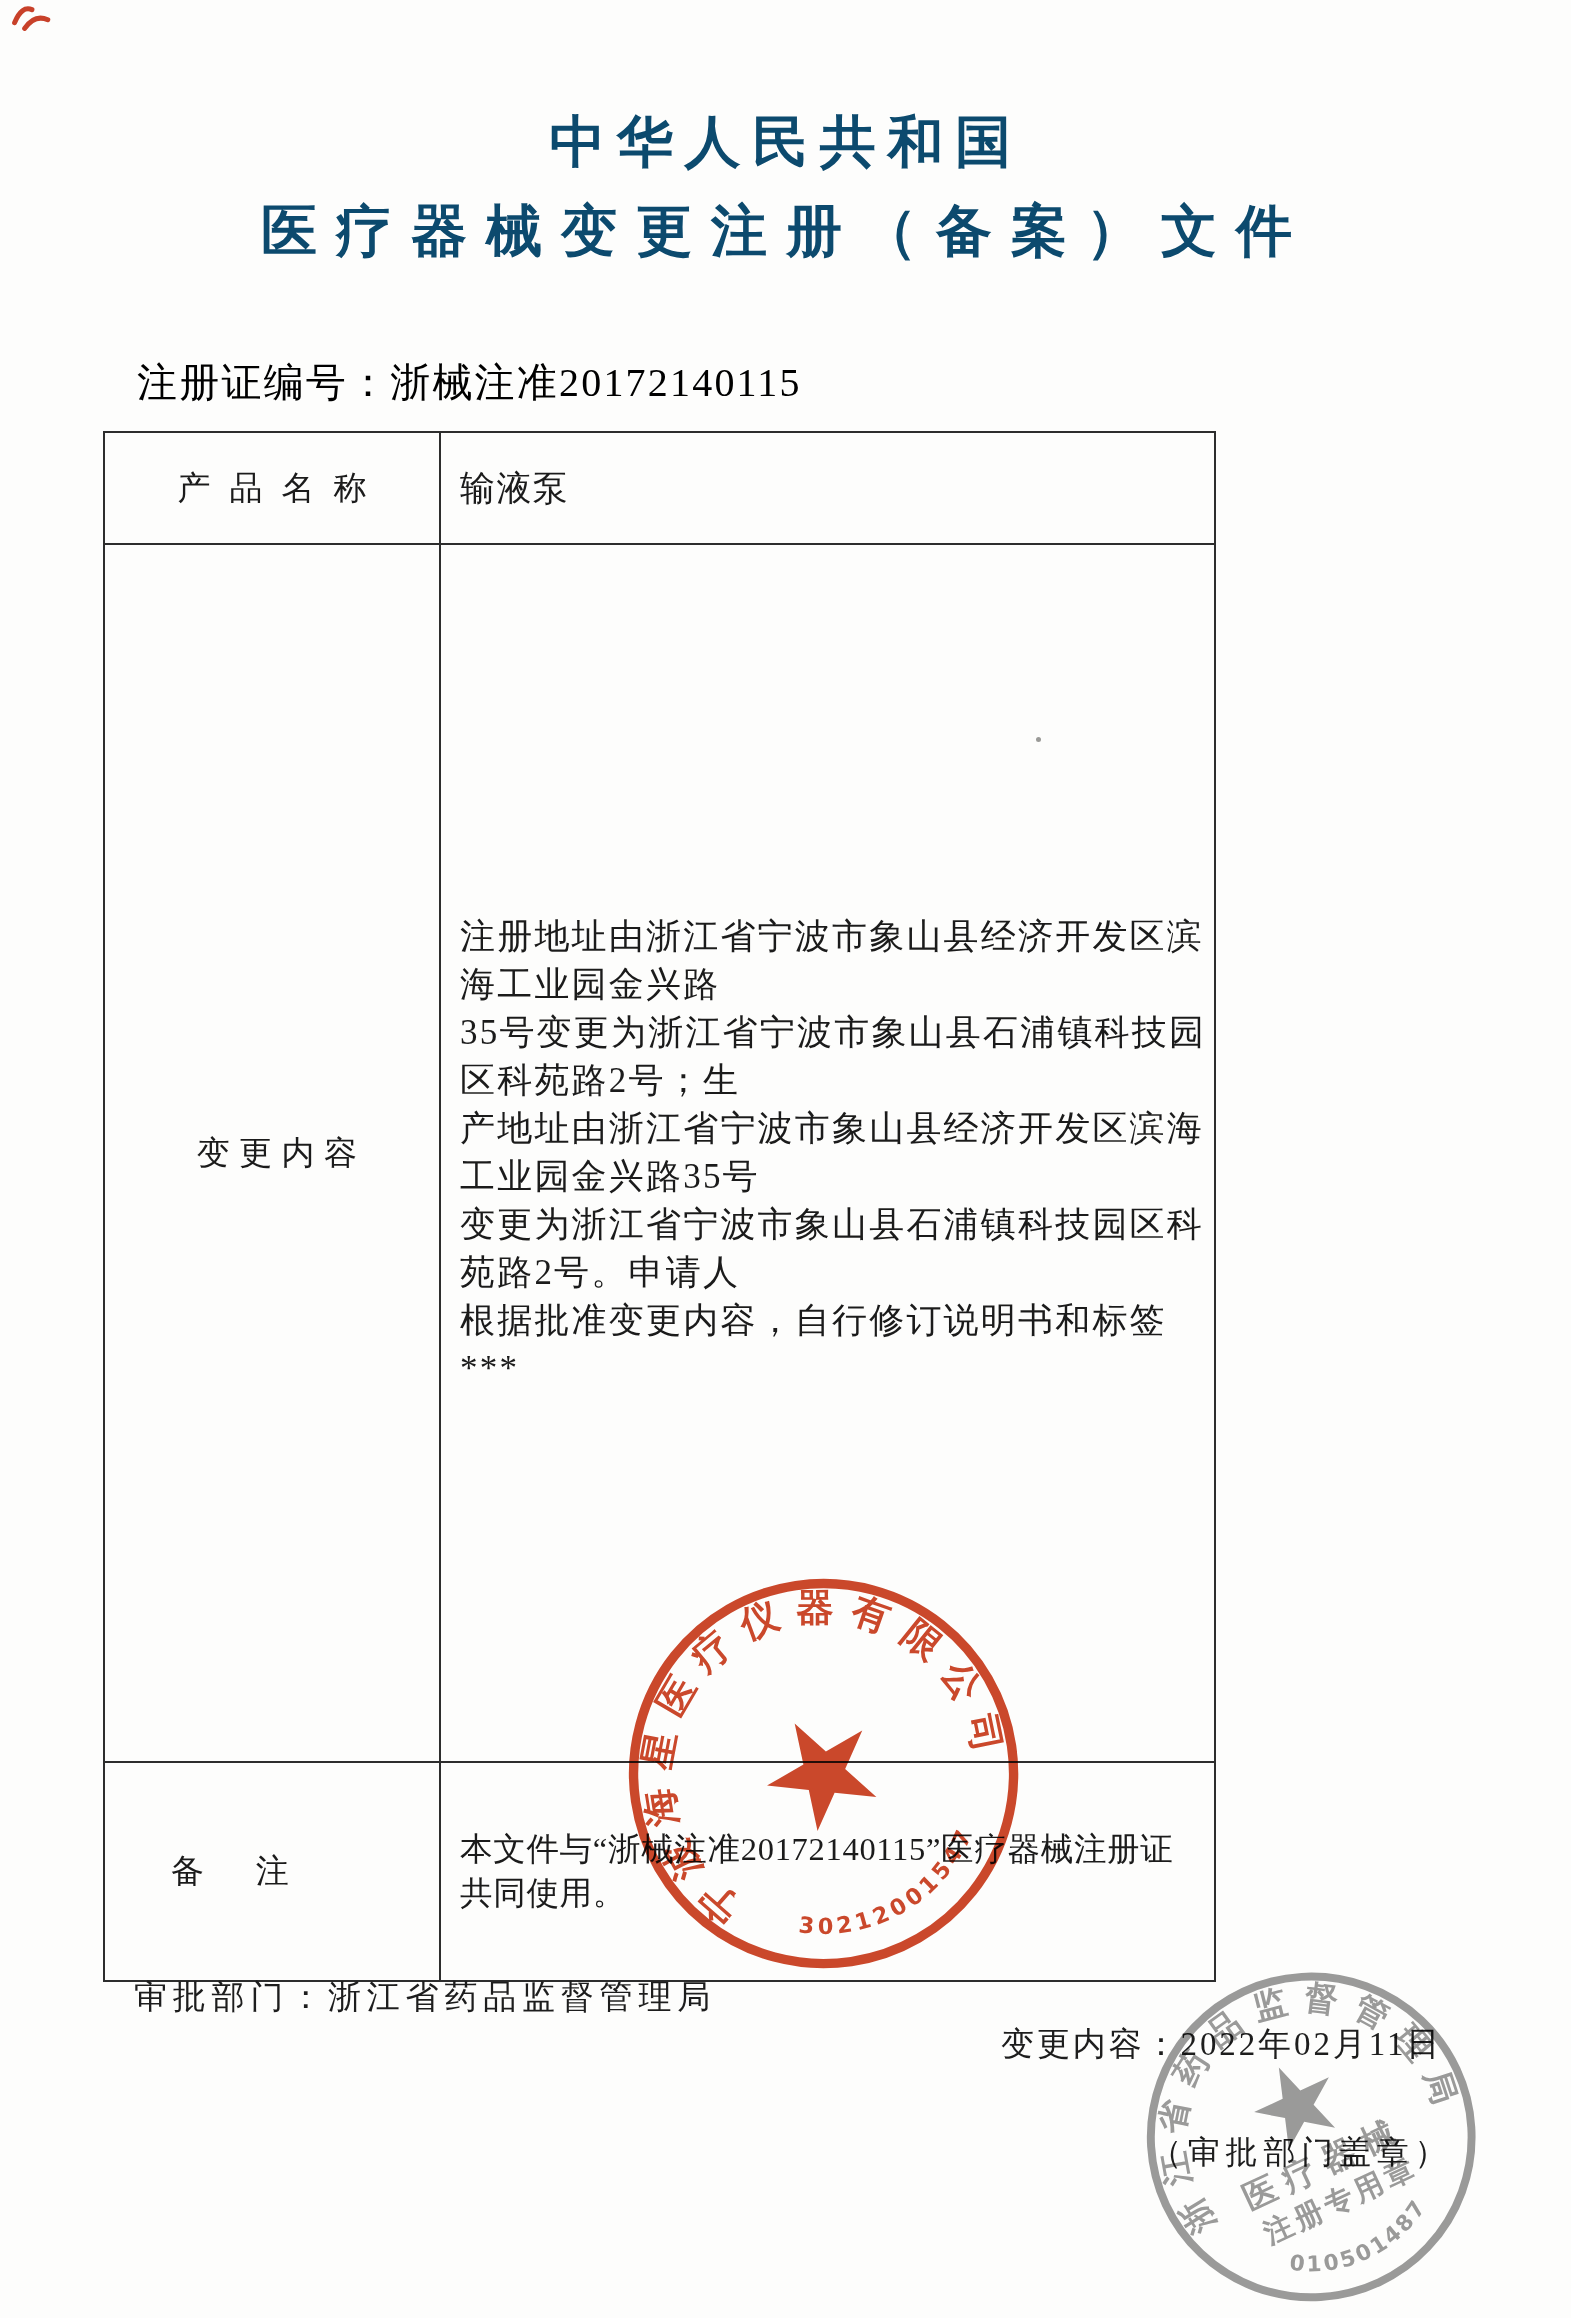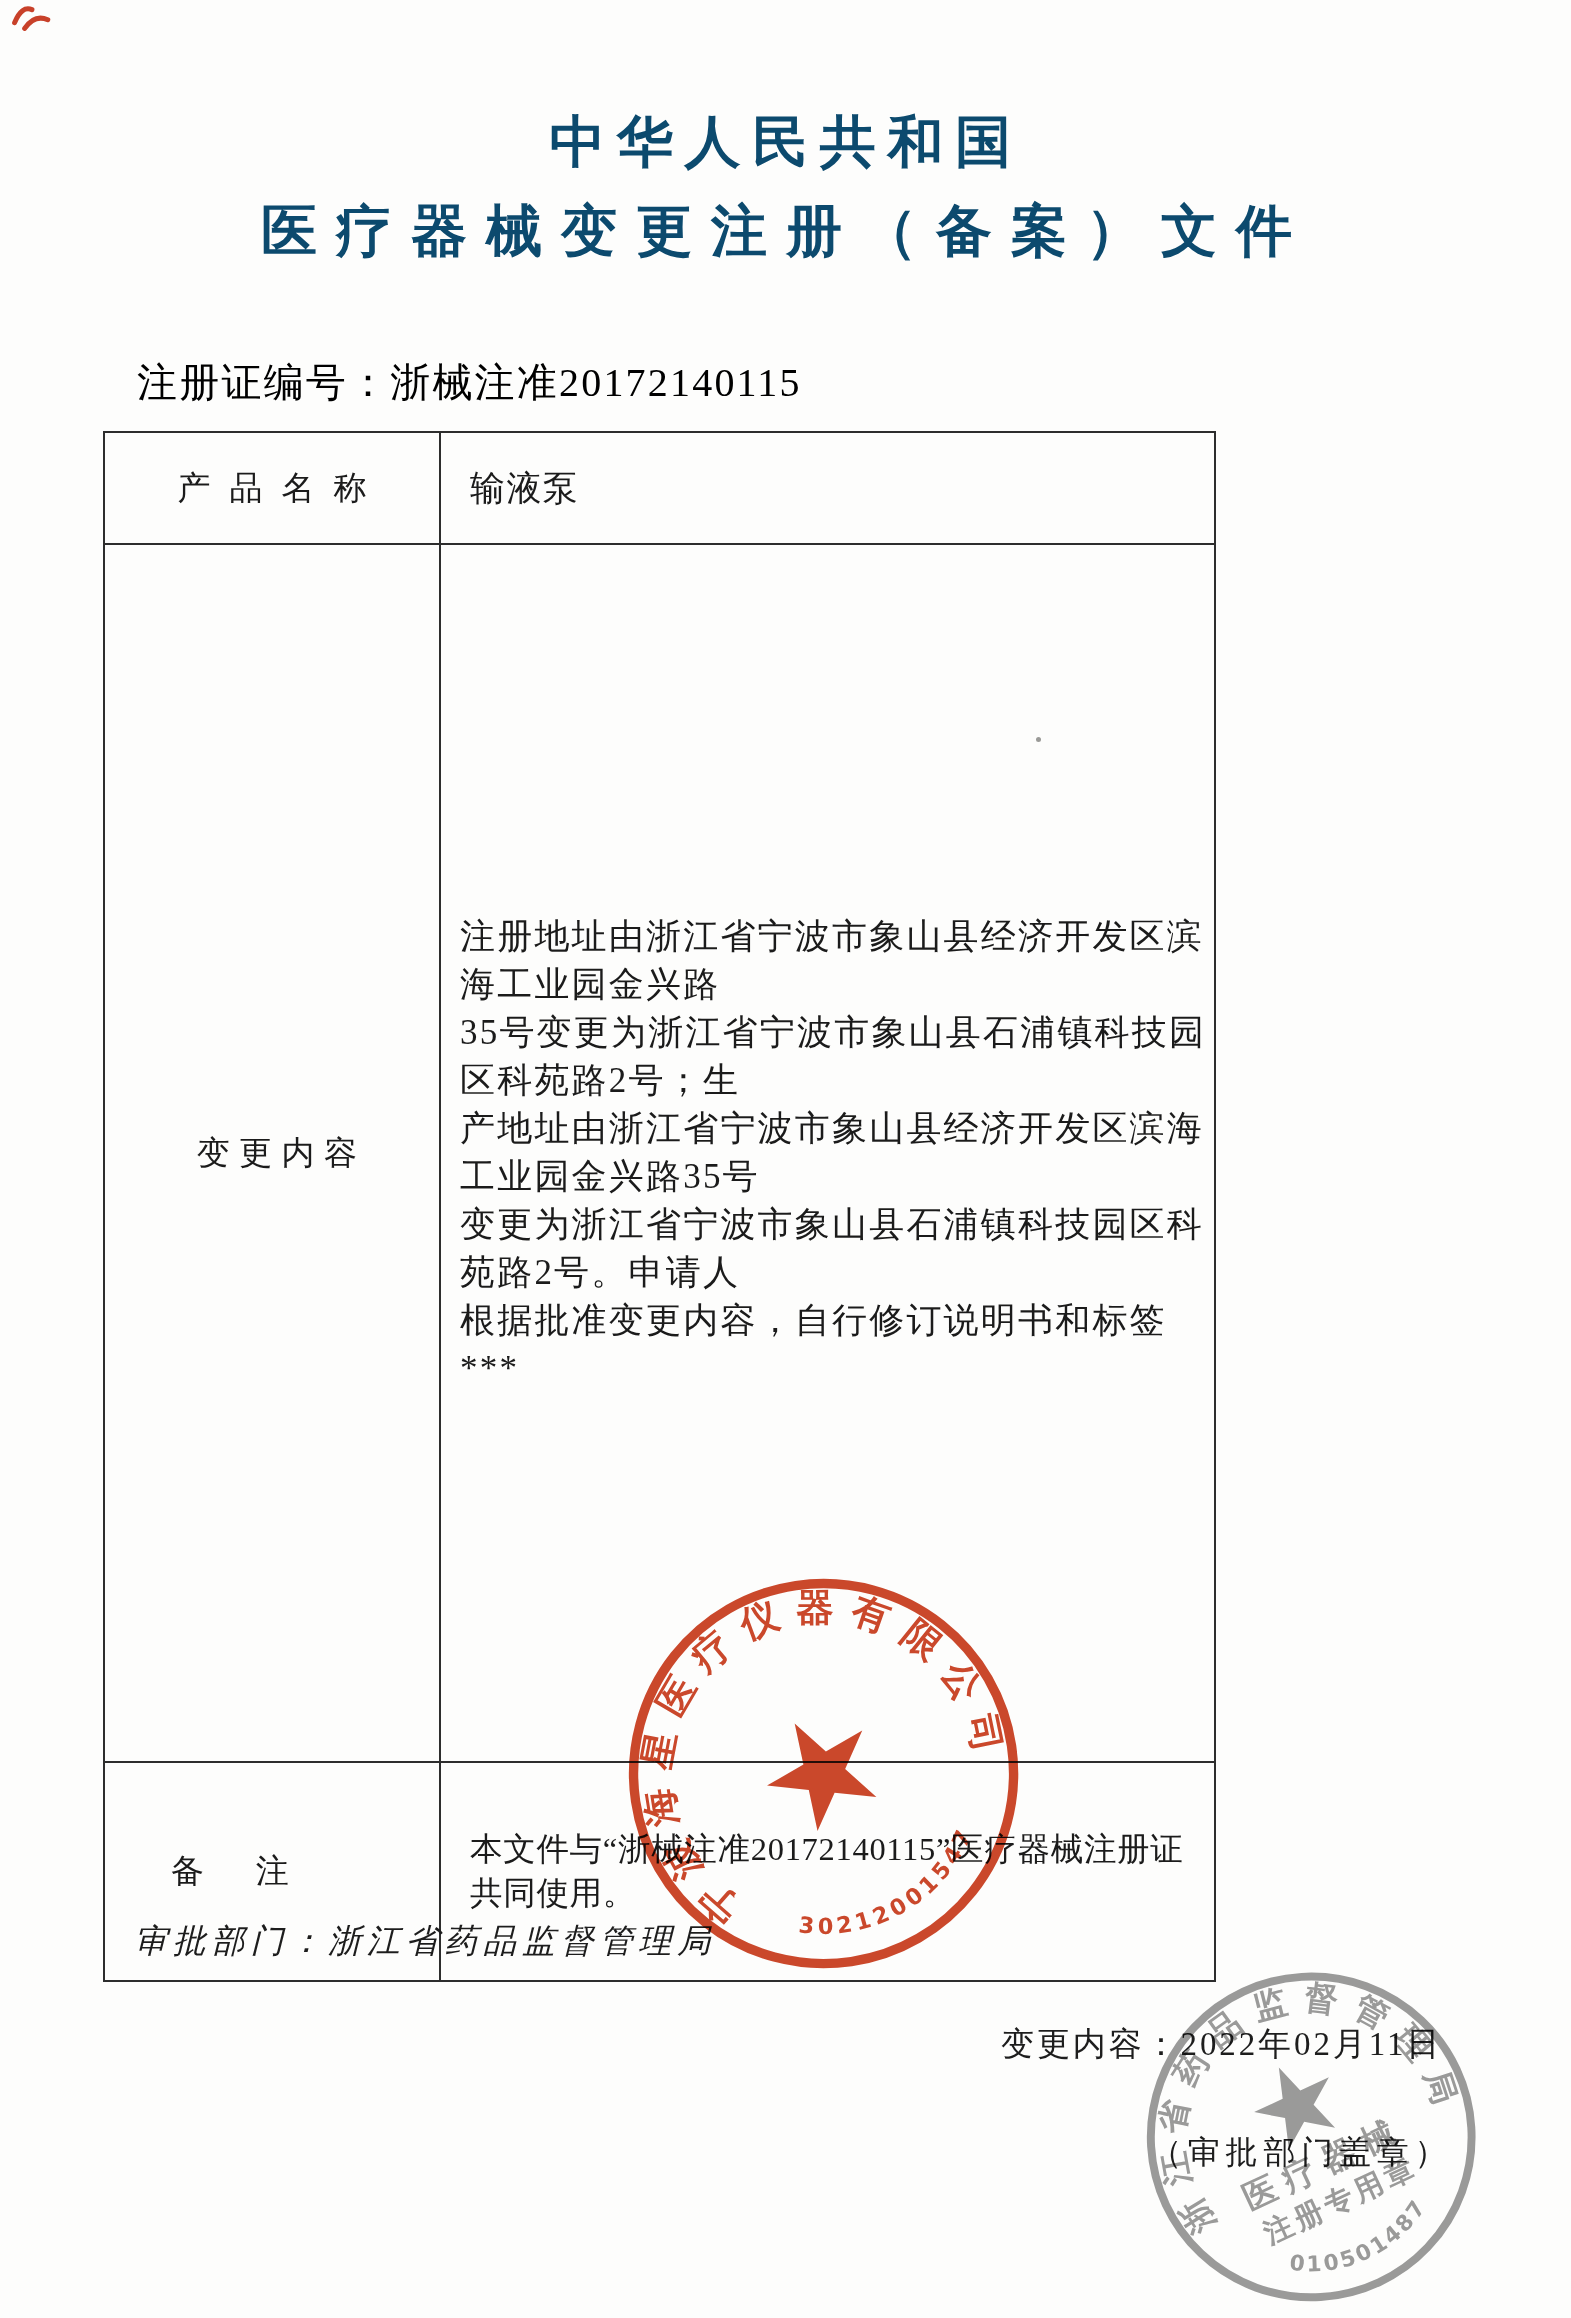--- a/index.html
+++ b/index.html
@@ -37,30 +37,30 @@
     font-size:33px;color:#1b1b1b;
   }
   .cell.label{
     justify-content:center;
     border-right:2.2px solid #2d2d2d;
     letter-spacing:19px;
     text-indent:19px; 
   }
   .row2{border-top:2.2px solid #2d2d2d;border-bottom:2.2px solid #2d2d2d;}
   .lab2{letter-spacing:9.4px !important;}
-  .val{padding-left:29px;padding-right:21.7px;}
+  .val{padding-left:19px;padding-right:21.7px;}
   .val1{font-size:35px;letter-spacing:1.4px;}
   .val2{
     font-size:35px;line-height:48px;letter-spacing:2.2px;
     white-space:pre-line;
     padding-left:19px;
   }
   .val3{font-size:32.5px;letter-spacing:0.7px;}
   .footline{position:absolute;font-size:33px;color:#1d1d1d;}
-  .dept{left:134px;top:1919px;letter-spacing:5.8px;font-style:italic;}
+  .dept{left:134px;top:1975px;letter-spacing:5.8px;}
   .date{left:1001px;top:2022px;letter-spacing:2.9px;}
   .sealnote{left:1150px;top:2131px;font-size:32px;letter-spacing:5.8px;}
   .stamp{position:absolute;mix-blend-mode:multiply;}
   .stamp-red{left:0;top:0;opacity:.93;}
   .stamp-gray{left:0;top:0;opacity:.88;}
   .seal-red text{fill:#c83a1b;}
   .seal-red .ring{stroke:#c83a1b;}
   .seal-red .star{fill:#c83a1b;}
   .seal-gray text{fill:#8d8d8d;}
   .seal-gray .ring{stroke:#8d8d8d;}

